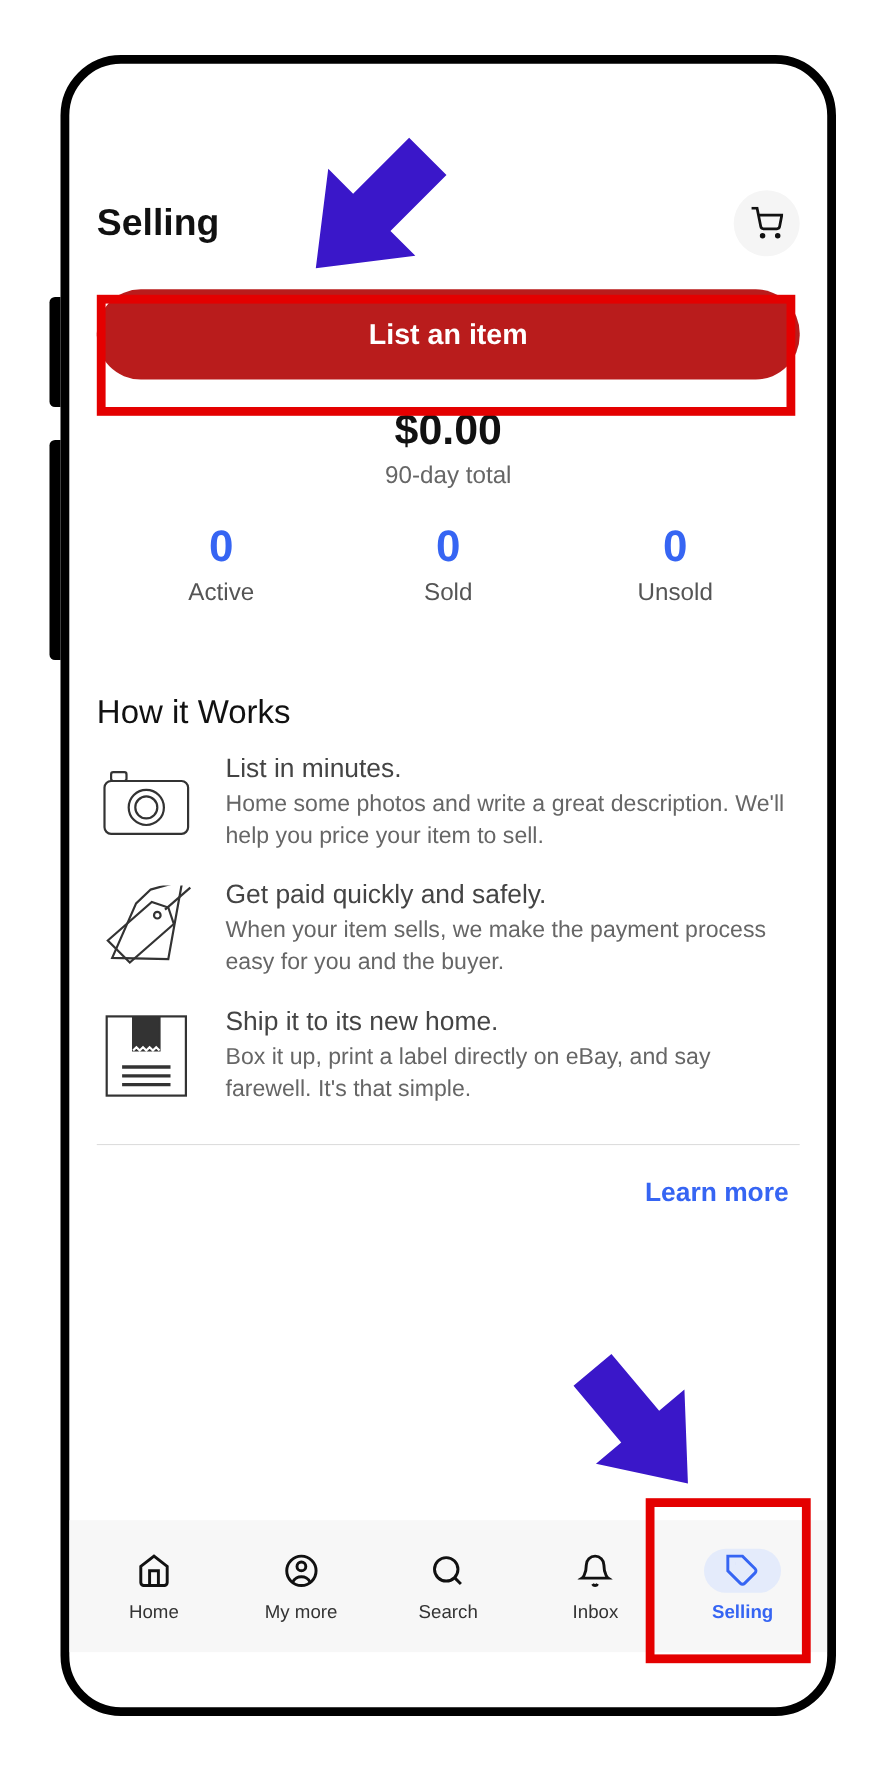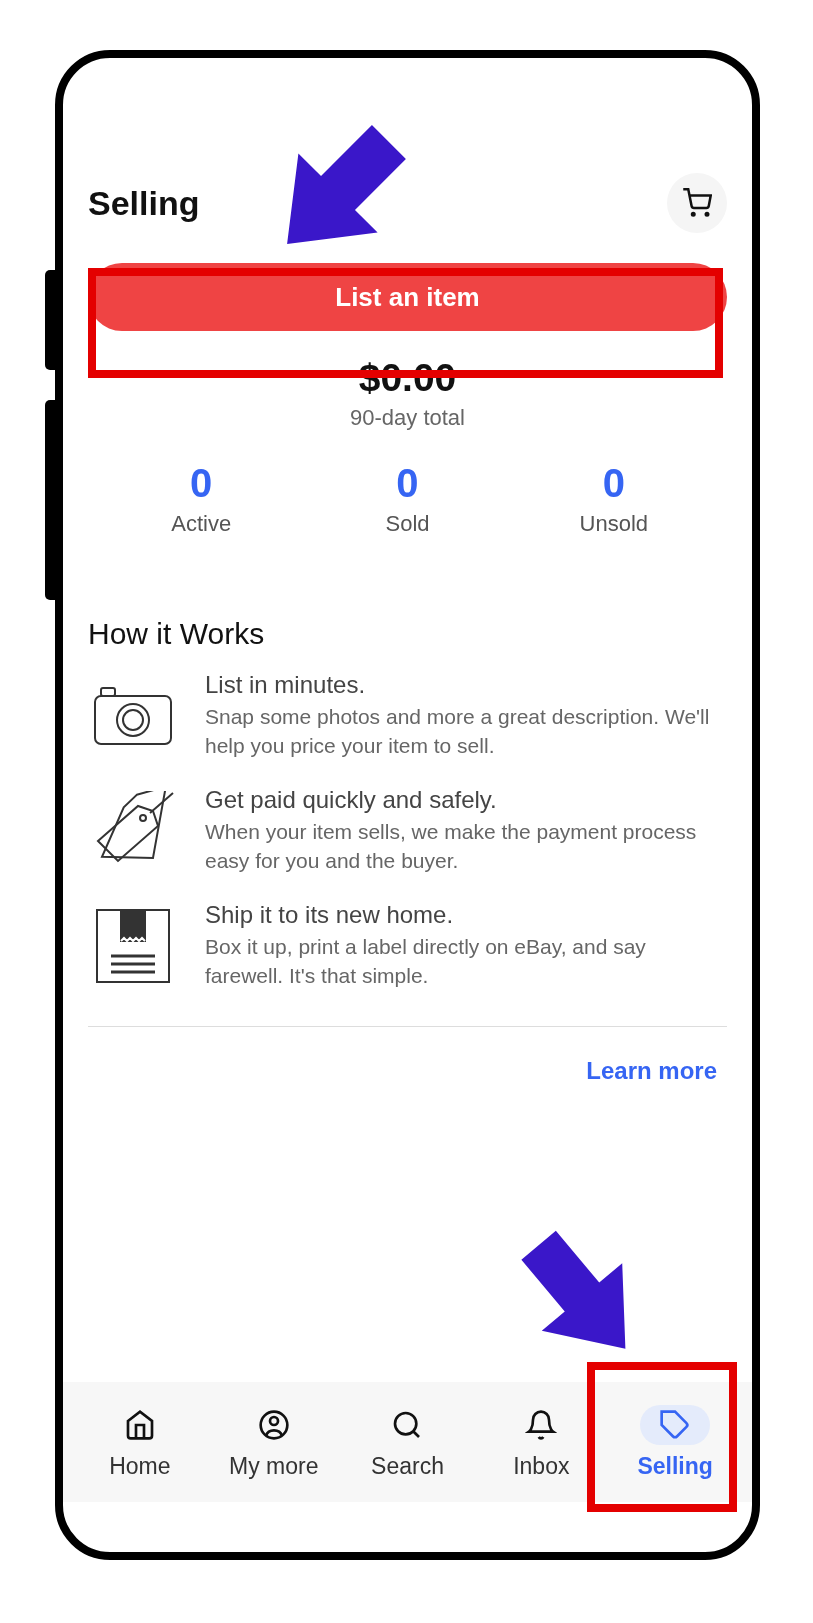--- a/index.html
+++ b/index.html
@@ -67,23 +67,23 @@
     height: 60px;
     border-radius: 30px;
     background: #f5f5f5;
     display: flex;
     align-items: center;
     justify-content: center;
   }
   
   .list-item-btn {
     width: 100%;
-    height: 68px;
+    height: 82px;
     border-radius: 40px;
-    background: #ef4444;
+    background: #b91c1c;
     color: #fff;
     font-size: 26px;
     font-weight: 700;
     display: flex;
     align-items: center;
     justify-content: center;
     border: none;
   }
   .red-box-1 {
     position: absolute;
@@ -200,21 +200,21 @@
     height: 40px;
     display: flex;
     align-items: center;
     justify-content: center;
     border-radius: 20px;
   }
   .nav-icon-wrap.active {
     background: #e4ebfb;
   }
   .nav-label {
-    font-size: 23px;
+    font-size: 17px;
     color: #333;
     text-align: center;
   }
   .nav-label.active {
     color: #3665f3;
     font-weight: 600;
   }
   .red-box-2 {
     position: absolute;
     bottom: 40px;
@@ -303,21 +303,21 @@
       <div class="how-icon">
         <svg width="80" height="60" viewBox="0 0 80 60" fill="none" stroke="#333" stroke-width="2">
           <rect x="2" y="10" width="76" height="48" rx="6"></rect>
           <rect x="8" y="2" width="14" height="8" rx="2"></rect>
           <circle cx="40" cy="34" r="16"></circle>
           <circle cx="40" cy="34" r="10"></circle>
         </svg>
       </div>
       <div class="how-text">
         <h3>List in minutes.</h3>
-        <p>Snap some photos and more a great description. We'll help you price your item to sell.</p>
+        <p>Home some photos and write a great description. We'll help you price your item to sell.</p>
       </div>
     </div>
 
     <div class="how-item">
       <div class="how-icon">
         <svg width="90" height="80" viewBox="0 0 90 80" fill="none" stroke="#333" stroke-width="2">
           <path d="M55 5 L85 2 L60 70 L10 60 L40 15 Z" transform="rotate(-10 45 40)"></path>
           <polygon points="10,50 50,15 65,20 70,35 30,70"></polygon>
           <line x1="62" y1="22" x2="85" y2="2"></line>
           <circle cx="55" cy="27" r="3"></circle>

